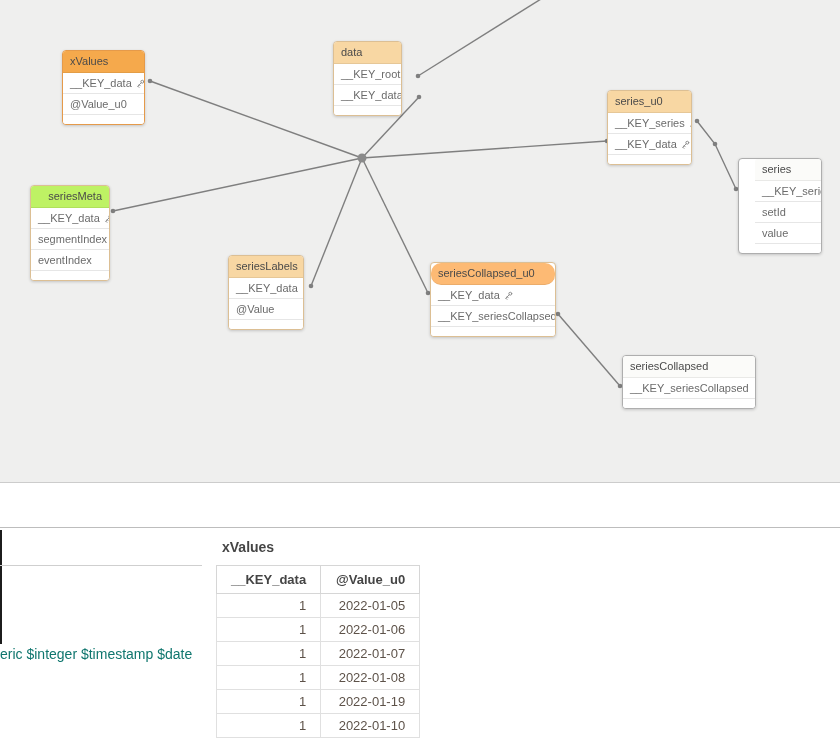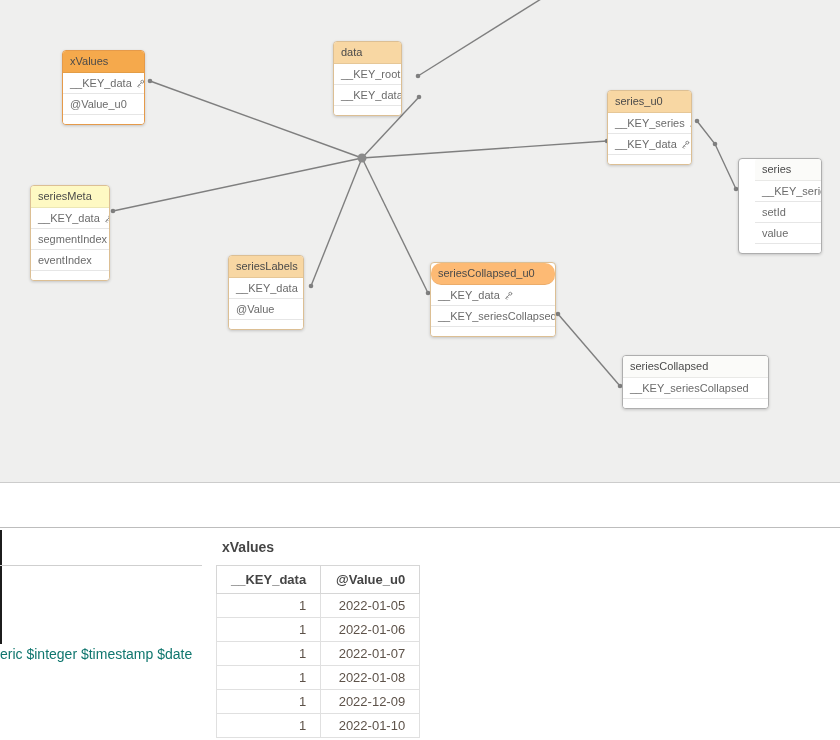--- a/index.html
+++ b/index.html
@@ -197,21 +197,21 @@
       </div>
       <div class="field">
         <span>setId</span>
       </div>
       <div class="field">
         <span>value</span>
       </div>
       <div class="empty-row"></div>
     </div>
     <div class="card" style="left: 30px; top: 185px; width: 80px; border-color: rgb(220, 191, 148);">
-      <div class="card-header" style="background: #fef9c3;">seriesMeta</div>
+      <div class="card-header" style="background: #bef264; text-align: right;">seriesMeta</div>
       <div class="field">
         <span>__KEY_data</span>
         <svg class="key-ic" width="9" height="9" viewBox="0 0 16 16">
           <g stroke="#8a8a8a" stroke-width="1.7" fill="none" stroke-linecap="round">
             <circle cx="11.2" cy="4.8" r="2.6"></circle>
             <path d="M9.3 6.7 L3.2 12.8 M3.2 12.8 l2.1 2.1 M5.7 10.3 l1.8 1.8"></path>
           </g>
         </svg>
       </div>
       <div class="field">
@@ -247,21 +247,21 @@
             <circle cx="11.2" cy="4.8" r="2.6"></circle>
             <path d="M9.3 6.7 L3.2 12.8 M3.2 12.8 l2.1 2.1 M5.7 10.3 l1.8 1.8"></path>
           </g>
         </svg>
       </div>
       <div class="field">
         <span>__KEY_seriesCollapsed</span>
       </div>
       <div class="empty-row"></div>
     </div>
-    <div class="card" style="left: 622px; top: 355px; width: 147px; border-color: rgb(174, 174, 174);">
+    <div class="card" style="left: 622px; top: 355px; width: 134px; border-color: rgb(174, 174, 174);">
       <div class="card-header" style="background: rgb(251, 251, 249);">seriesCollapsed</div>
       <div class="field">
         <span>__KEY_seriesCollapsed</span>
       </div>
       <div class="empty-row"></div>
     </div>
   </div>
 
 <div class="strip"></div>
 
@@ -291,21 +291,21 @@
           <tr>
             <td class="c0">1</td>
             <td class="c1">2022-01-07</td>
           </tr>
           <tr>
             <td class="c0">1</td>
             <td class="c1">2022-01-08</td>
           </tr>
           <tr>
             <td class="c0">1</td>
-            <td class="c1">2022-12-09</td>
+            <td class="c1">2022-01-19</td>
           </tr>
           <tr>
             <td class="c0">1</td>
             <td class="c1">2022-01-10</td>
           </tr>
         </tbody>
     </table>
   </div>
 </div>
 

